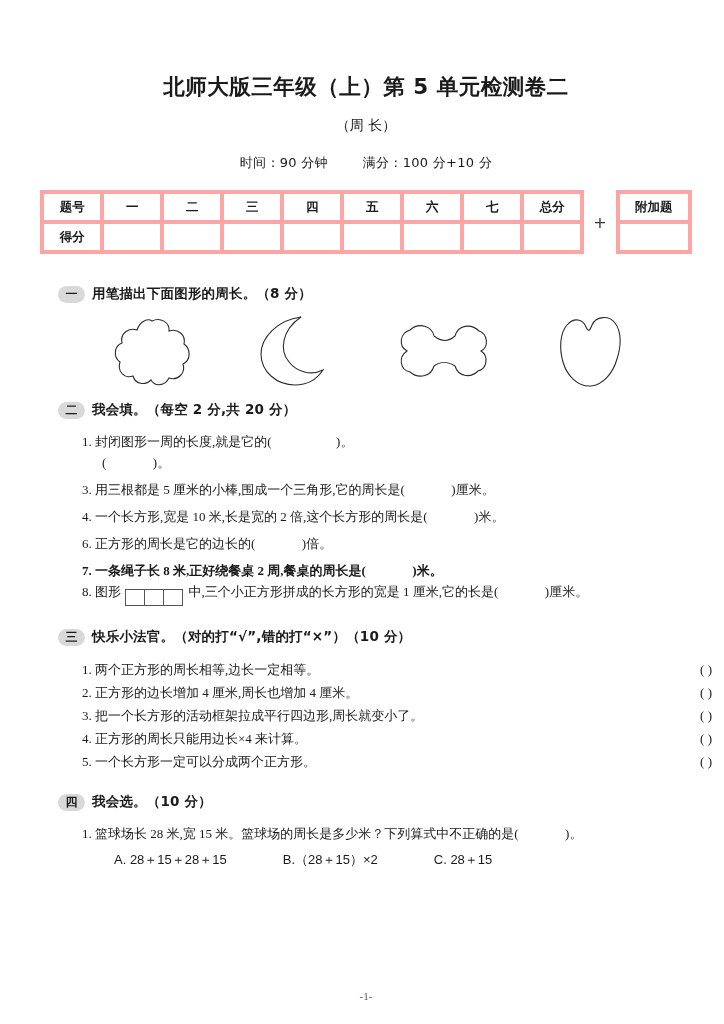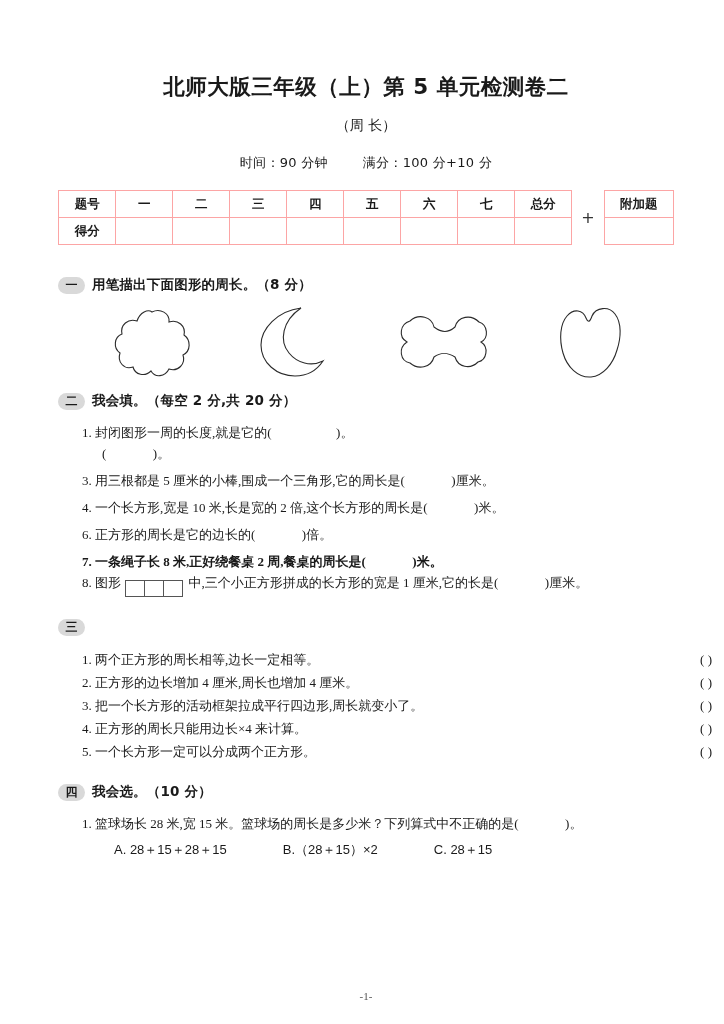--- a/index.html
+++ b/index.html
@@ -56,21 +56,21 @@
     display: flex;
     align-items: center;
     justify-content: center;
     margin-top: 18px;
   }
   table.score {
     border-collapse: collapse;
     font-family: "DejaVu Sans", "Liberation Sans", sans-serif;
   }
   table.score td {
-    border: 1px solid #fca5a5;
+    border: 4px solid #fca5a5;
     text-align: center;
     vertical-align: middle;
     font-size: 12.5px;
     height: 24px;
     font-weight: bold;
   }
   table.score td.label { width: 54px; }
   table.score td.col { width: 54px; }
   table.score td.total { width: 54px; }
   table.score td.blank { font-weight: normal; }
@@ -326,20 +326,21 @@
         <span></span><span></span><span></span>
       </span>
       <span>中,三个小正方形拼成的长方形的宽是 1 厘米,它的长是(</span>
       <span class="sp-m"></span>
       <span>)厘米。</span>
     </div>
   </div>
 
   <div class="section-head" style="margin-top:22px;">
     <span class="sec-badge">三</span>
+    <span class="sec-title">快乐小法官。（对的打“√”,错的打“×”）（10 分）</span>
   </div>
 
   <div style="margin-top:12px;">
     <div class="q-row">
       <span><span>1.</span>
         <span>两个正方形的周长相等,边长一定相等。</span></span>
       <span class="tf-paren">(        )</span>
     </div>
     <div class="q-row">
       <span><span>2.</span>

